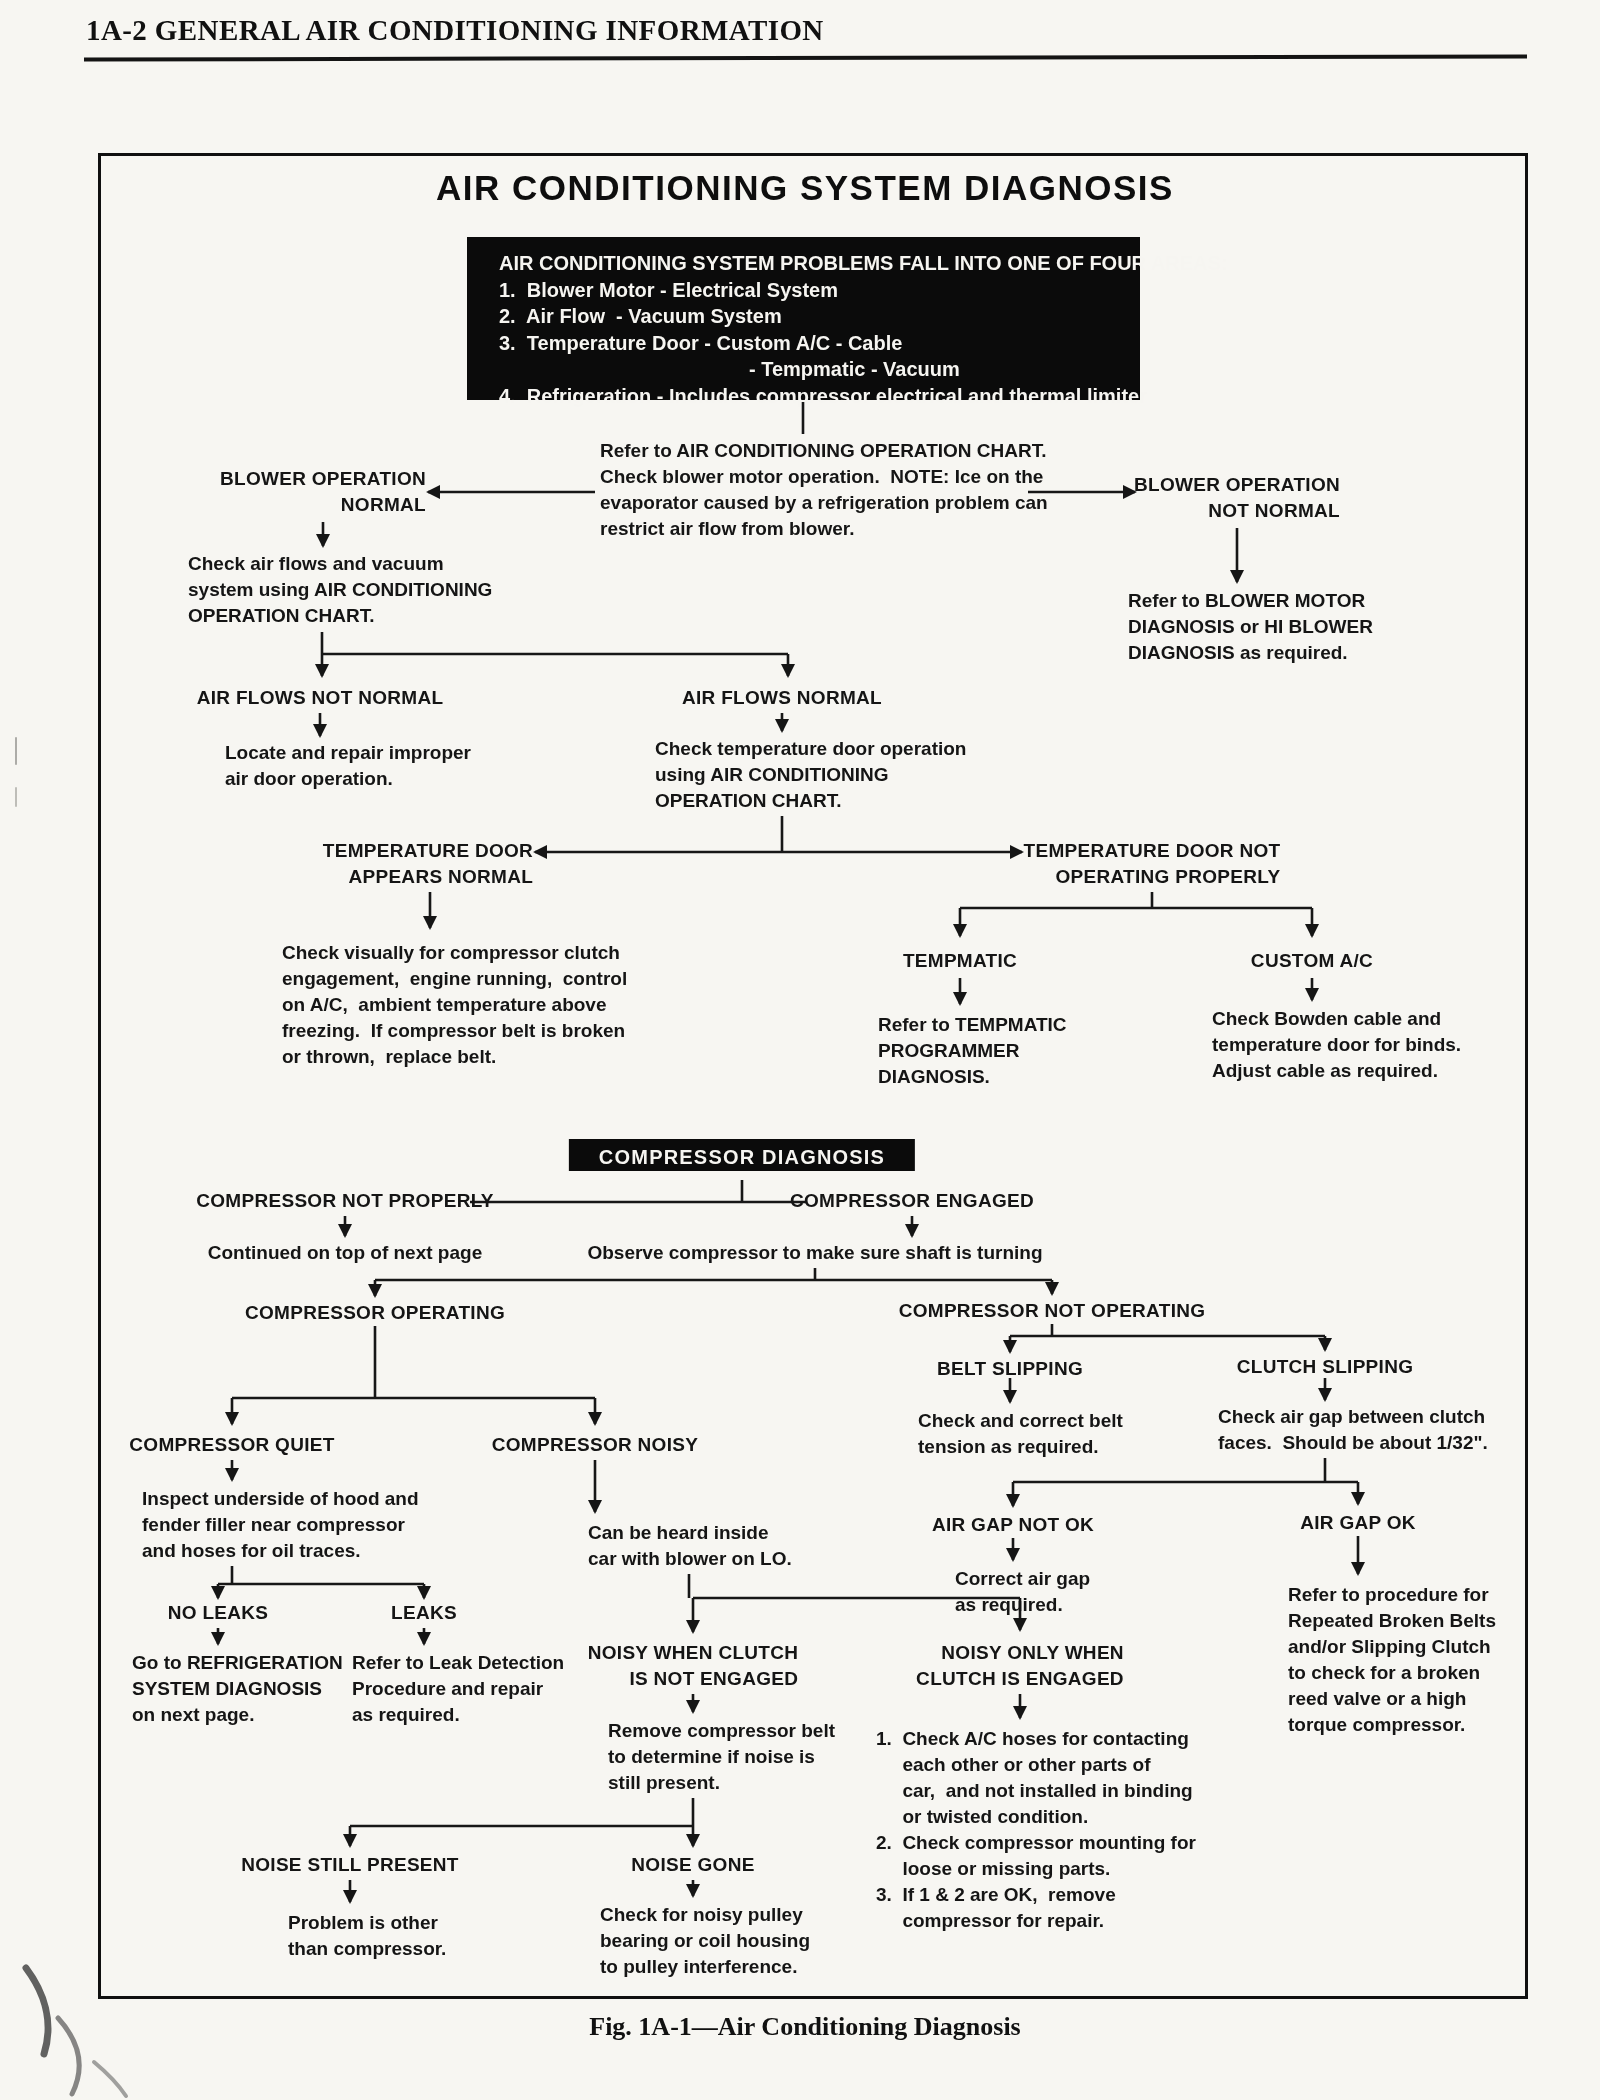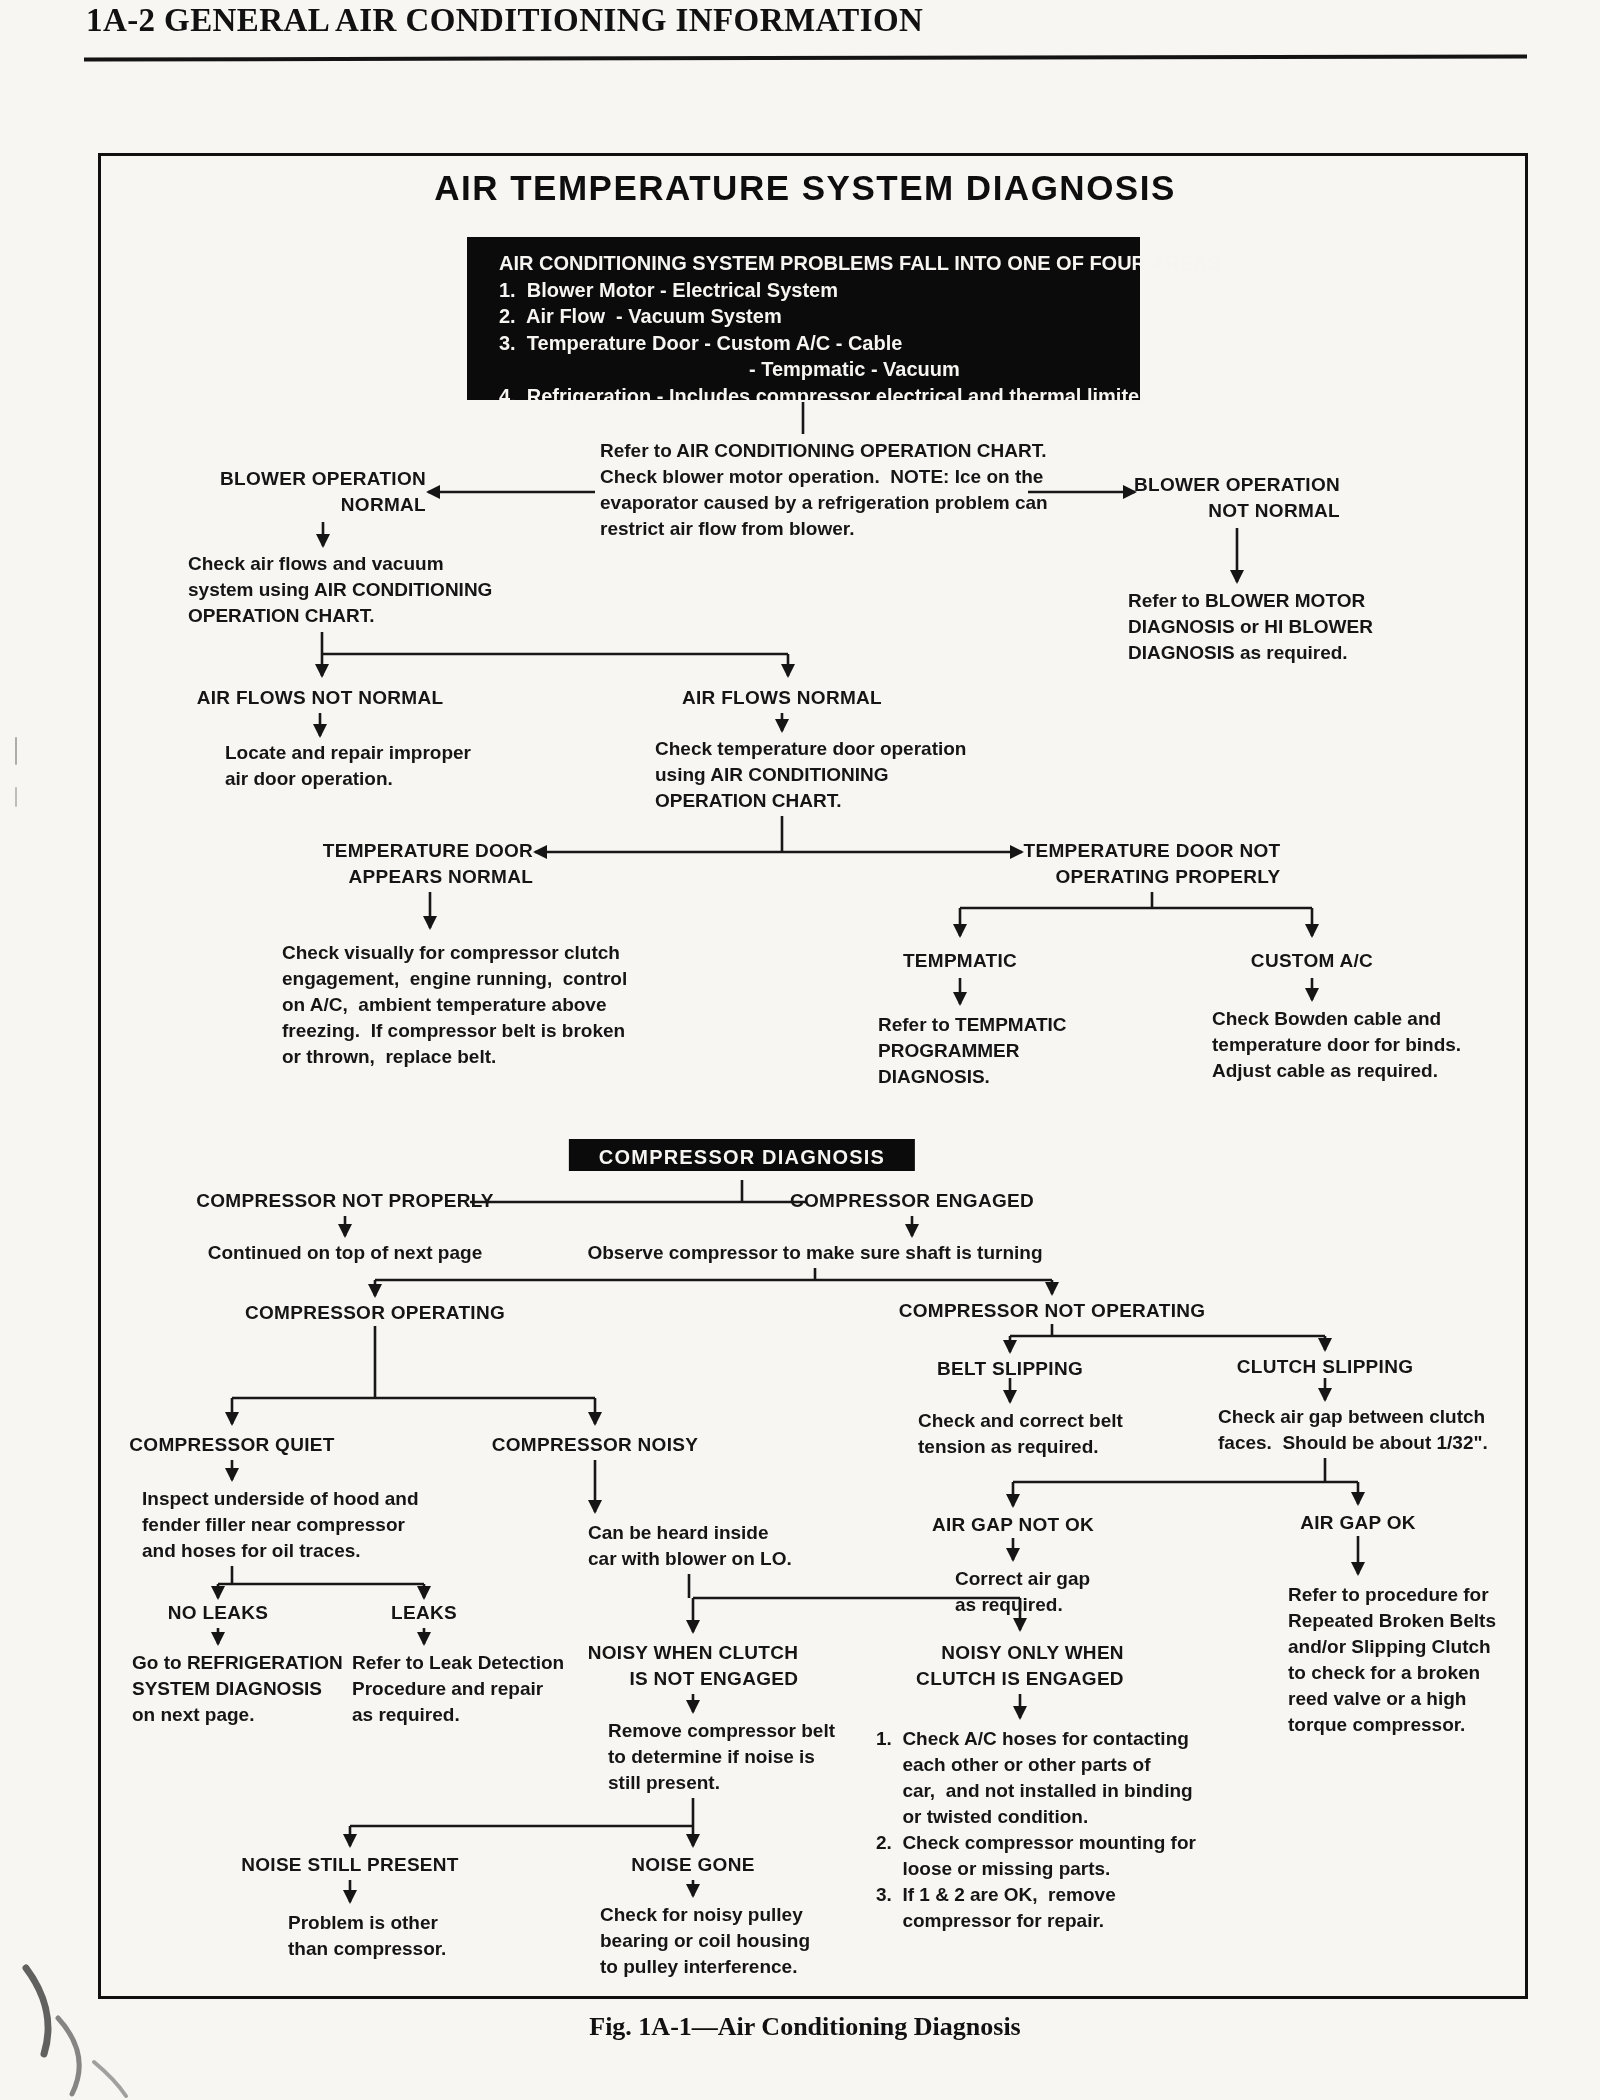--- a/index.html
+++ b/index.html
@@ -1,19 +1,19 @@
 <!DOCTYPE html>
 <html><head>
 <meta charset="utf-8">
 <style>
   html,body{margin:0;padding:0;background:#e8e6e0;}
   .page{position:relative;width:1600px;height:2100px;background:#f7f6f2;overflow:hidden;
         font-family:"Liberation Sans",sans-serif;color:#161616;}
-  .hdr{position:absolute;left:86px;top:2px;font-family:"Liberation Serif",serif;
-       font-weight:700;font-size:33px;letter-spacing:.4px;color:#111;}
+  .hdr{position:absolute;left:86px;top:14px;font-family:"Liberation Serif",serif;
+       font-weight:700;font-size:29px;letter-spacing:.4px;color:#111;}
   .hdr-rule{position:absolute;left:84px;top:56px;width:1443px;height:4px;background:#141414;
             transform:rotate(-0.12deg);}
   .frame{position:absolute;left:98px;top:153px;width:1424px;height:1840px;border:3px solid #101010;}
   .title{position:absolute;left:805px;top:168px;transform:translateX(-50%);
          font-weight:800;font-size:35px;letter-spacing:1.5px;white-space:pre;color:#0e0e0e;}
   .bb{position:absolute;background:#0b0b0b;color:#f6f5f1;}
   .problem-box{left:467px;top:237px;width:673px;height:163px;padding:13px 0 0 32px;
                box-sizing:border-box;font-weight:600;font-size:20px;line-height:26.5px;}
   .problem-box .ln{white-space:pre;}
   .problem-box .indent{margin-left:250px;}
@@ -29,21 +29,21 @@
 </head>
 <body>
 
 <div class="page">
 
   <div class="hdr">1A-2 GENERAL AIR CONDITIONING INFORMATION</div>
   <div class="hdr-rule"></div>
 
   <div class="frame"></div>
 
-  <div class="title">AIR TEMPERATURE SYSTEM DIAGNOSIS</div>
+  <div class="title">AIR CONDITIONING SYSTEM DIAGNOSIS</div>
 
   <div class="bb problem-box">
     <div class="ln">AIR CONDITIONING SYSTEM PROBLEMS FALL INTO ONE OF FOUR AREAS:</div>
     <div class="ln">1.  Blower Motor - Electrical System</div>
     <div class="ln">2.  Air Flow  - Vacuum System</div>
     <div class="ln">3.  Temperature Door - Custom A/C - Cable</div>
     <div class="ln indent">- Tempmatic - Vacuum</div>
     <div class="ln">4.  Refrigeration - Includes compressor electrical and thermal limiter</div>
   </div>
 

